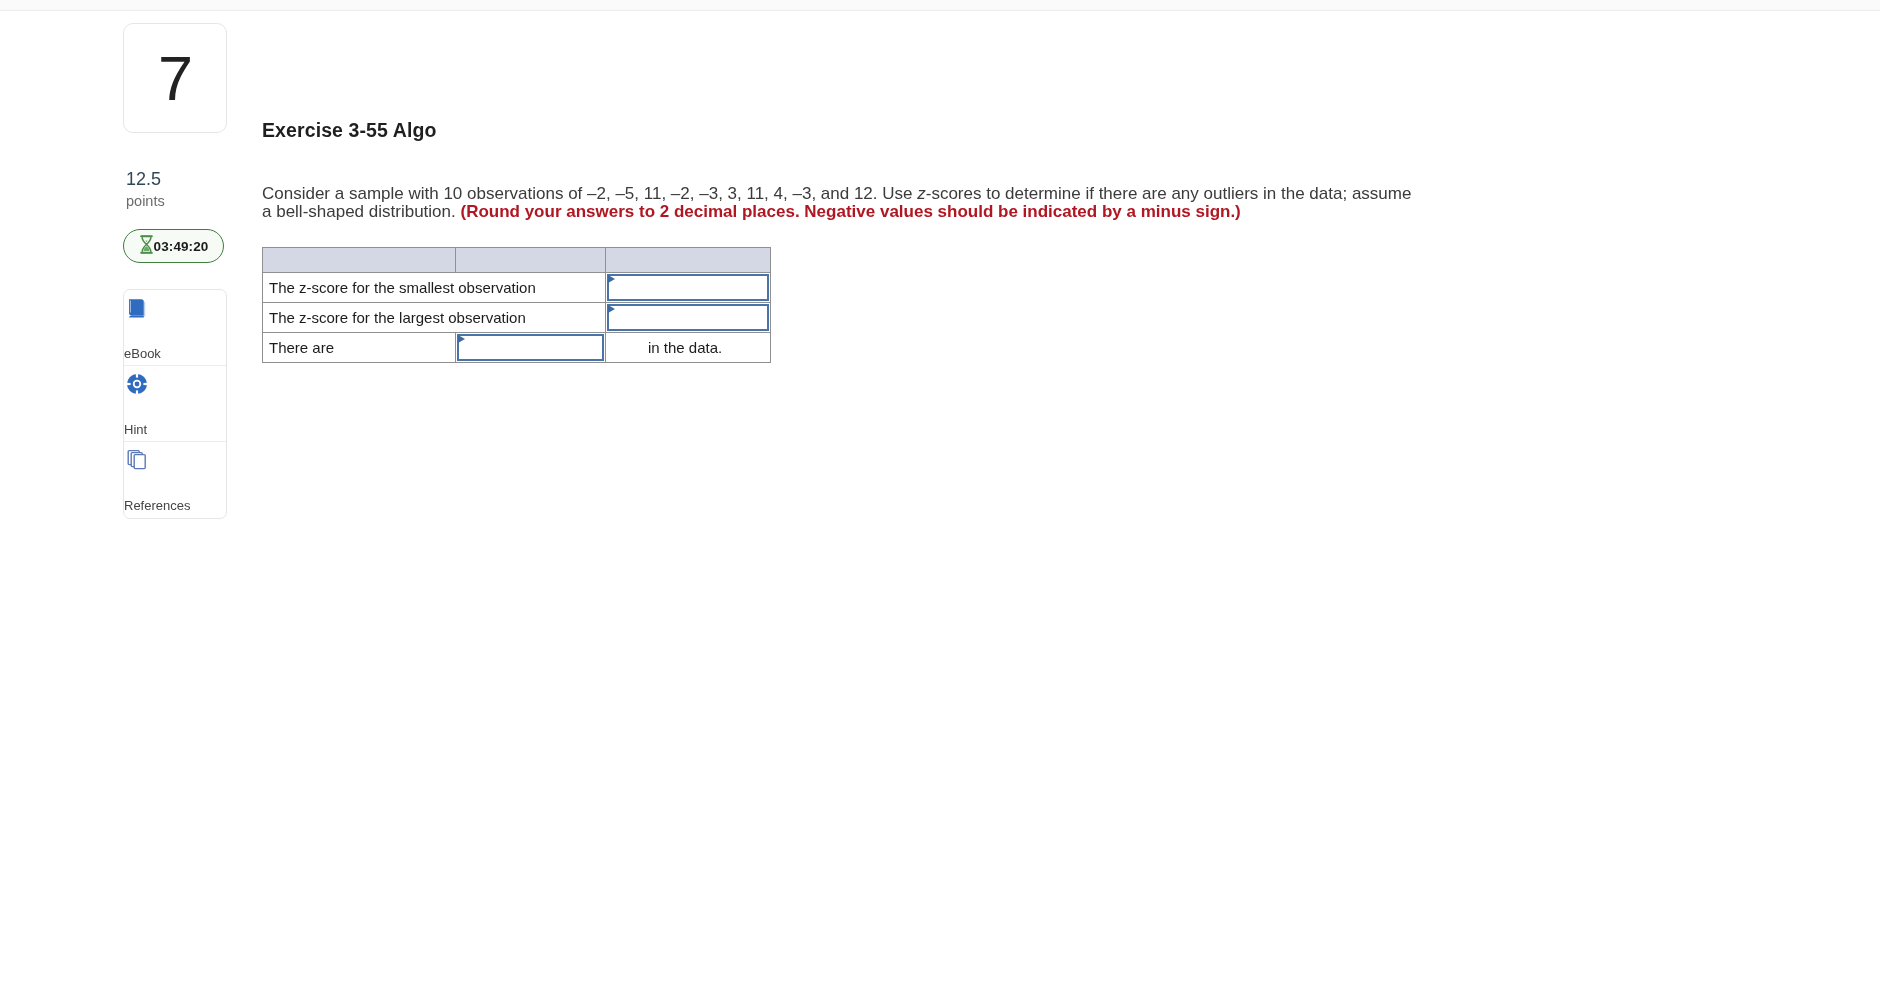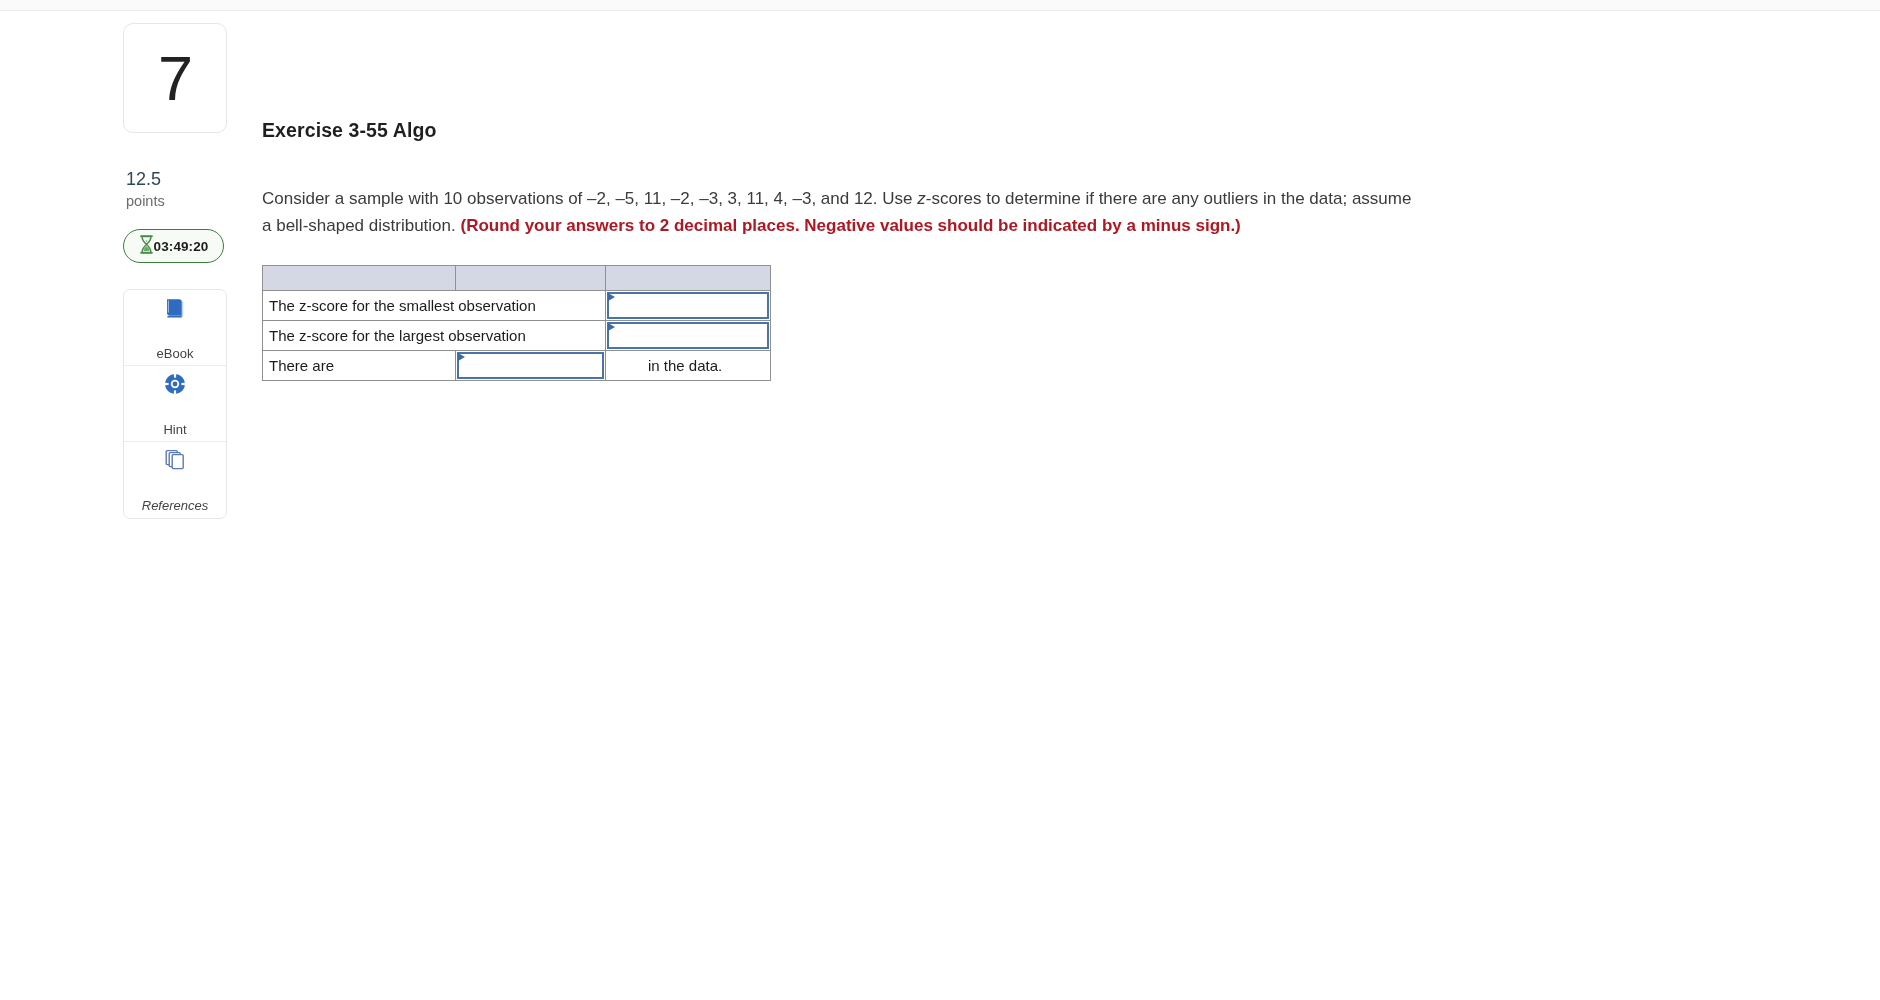--- a/index.html
+++ b/index.html
@@ -99,26 +99,25 @@
     border: 1px solid #e6e6e6;
     border-radius: 7px;
     background: #ffffff;
     overflow: hidden;
   }
   .tool-item {
     height: 76px;
     border-bottom: 1px solid #ededed;
     display: flex;
     flex-direction: column;
-    align-items: center;
     justify-content: center;
     gap: 21px;
     cursor: pointer;
   }
-  .tool-item:last-child { border-bottom: none; font-style: italic; }
+  .tool-item:last-child { border-bottom: none; }
   .tool-label {
     font-size: 13px;
     color: #444444;
     line-height: 15px;
   }
   .tool-icon { display: block; }
 
   
   .content {
     position: absolute;
@@ -132,21 +131,21 @@
     font-weight: bold;
     color: #1f1f1f;
     letter-spacing: 0.1px;
     margin: 0;
     padding-top: 96px;
   }
 
   .prompt {
     margin-top: 43px;
     font-size: 17px;
-    line-height: 27px;
+    line-height: 18px;
     color: #3b3b3b;
     max-width: 1160px;
   }
   .prompt .ital { font-style: italic; }
   .prompt .emph {
     color: #b01722;
     font-weight: bold;
   }
 
   

